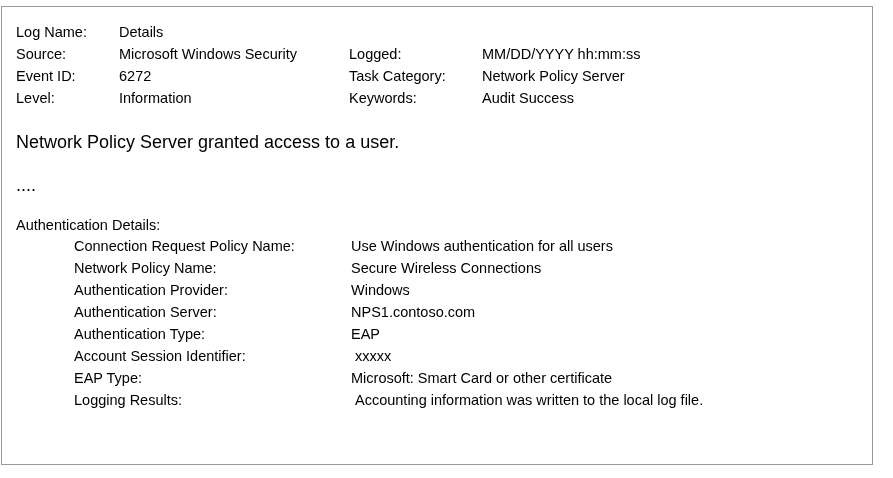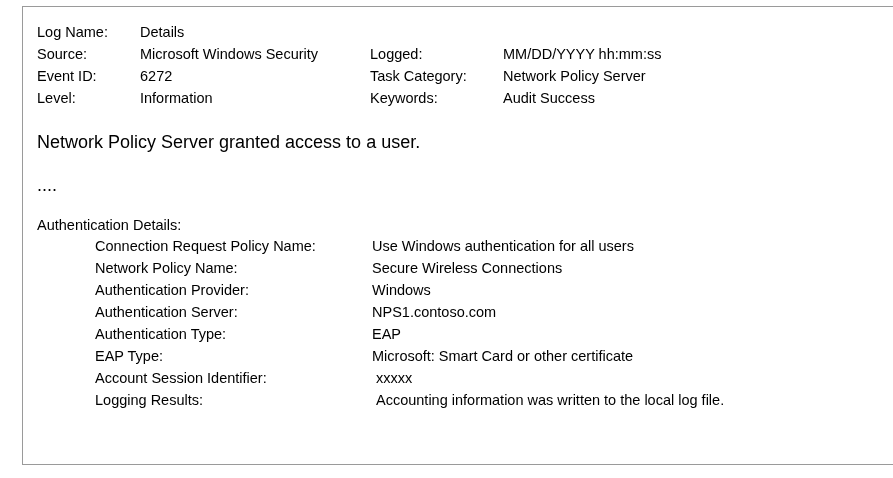--- a/index.html
+++ b/index.html
@@ -8,21 +8,21 @@
     background: #ffffff;
   }
   body {
     width: 893px;
     height: 478px;
     font-family: "Liberation Sans", sans-serif;
     color: #000000;
   }
   .event-card {
     position: absolute;
-    left: 22px;
+    left: 1px;
     top: 6px;
     width: 872px;
     height: 459px;
     border: 1px solid #9a9a9a;
     background: #ffffff;
     box-sizing: border-box;
     padding: 14px 0 0 0;
   }
   .header-table {
     border-collapse: collapse;
@@ -130,26 +130,26 @@
       </tr>
       <tr>
         <td class="dt-key">Authentication Server:</td>
         <td class="dt-val">NPS1.contoso.com</td>
       </tr>
       <tr>
         <td class="dt-key">Authentication Type:</td>
         <td class="dt-val">EAP</td>
       </tr>
       <tr>
+        <td class="dt-key">Account Session Identifier:</td>
+        <td class="dt-val indent-1">xxxxx</td>
+      </tr>
+      <tr>
         <td class="dt-key">EAP Type:</td>
         <td class="dt-val">Microsoft: Smart Card or other certificate</td>
-      </tr>
-      <tr>
-        <td class="dt-key">Account Session Identifier:</td>
-        <td class="dt-val indent-1">xxxxx</td>
       </tr>
       <tr>
         <td class="dt-key">Logging Results:</td>
         <td class="dt-val indent-1">Accounting information was written to the local log file.</td>
       </tr>
     </tbody>
   </table>
 
 </div>
 

